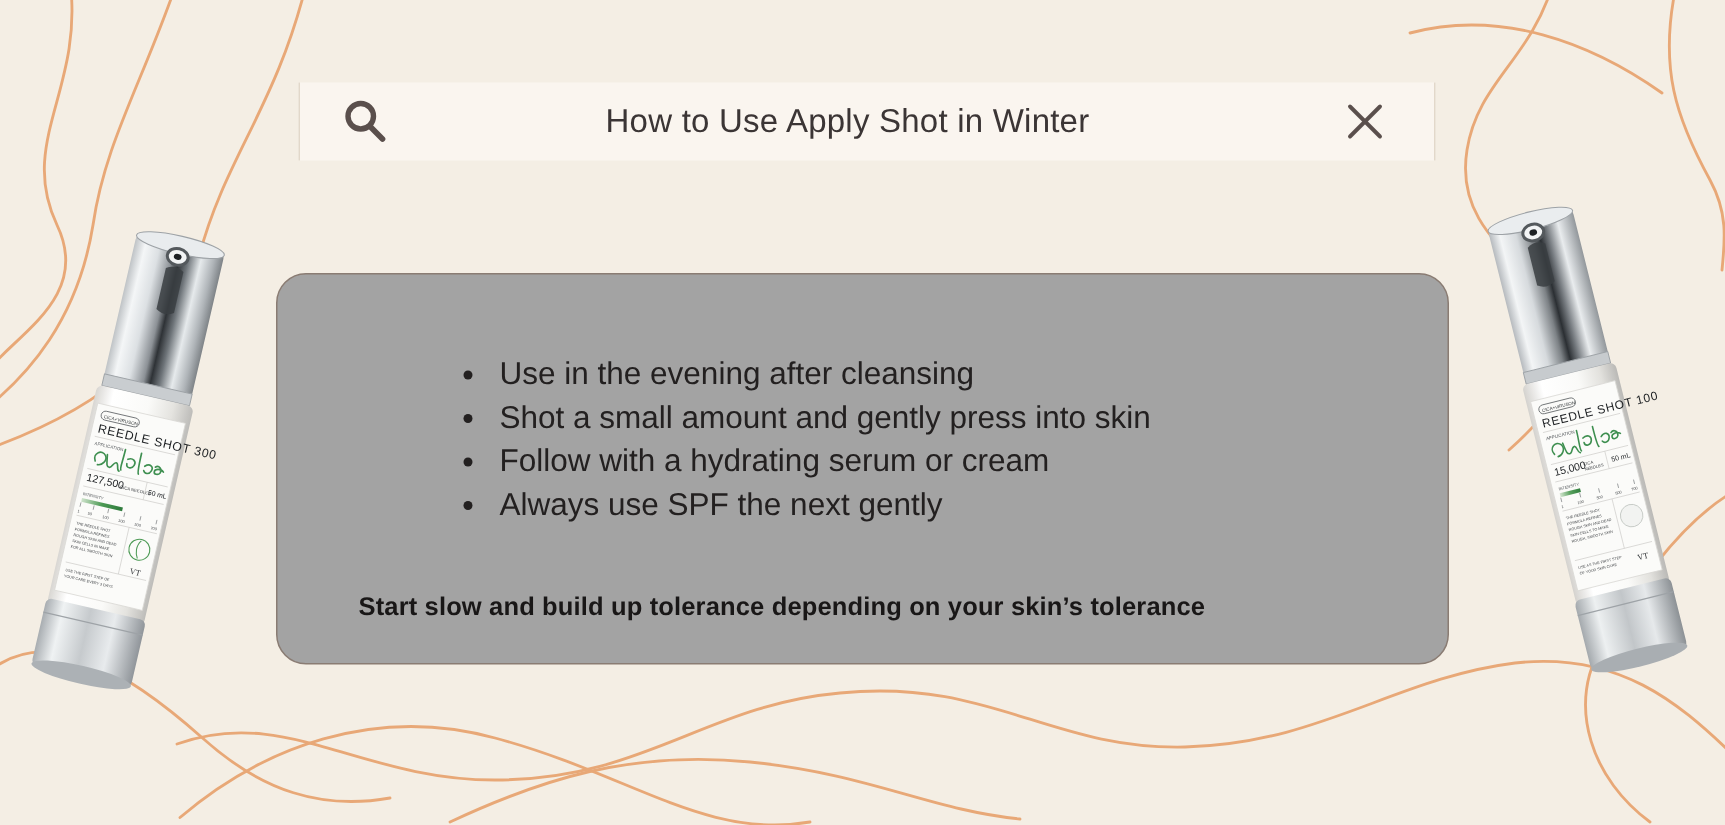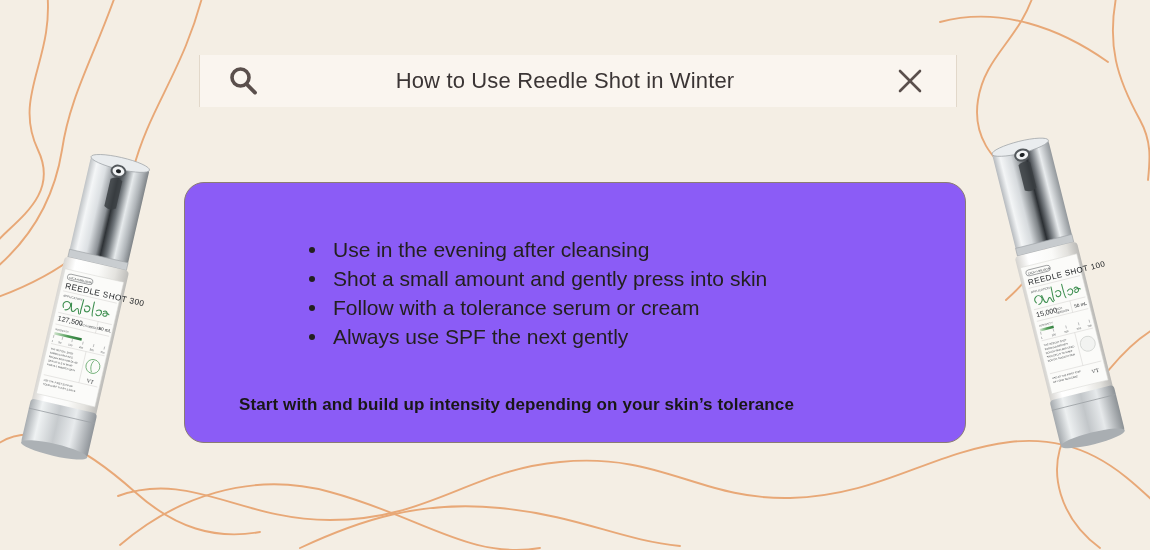--- a/index.html
+++ b/index.html
@@ -71,21 +71,21 @@
     flex: none;
   }
 
   
   .card {
     position: absolute;
     left: 184px;
     top: 182px;
     width: 782px;
     height: 261px;
-    background: #8b5cf6;
+    background: #a3a3a3;
     border: 1.4px solid #8A7C73;
     border-radius: 20px;
     box-sizing: border-box;
   }
 
   .bullets {
     list-style: none;
     margin: 0;
     padding: 0;
     position: absolute;
@@ -389,44 +389,44 @@
     </g>
   </svg>
 
   <div class="searchbar">
     <span class="search-icon-wrap">
       <svg width="34" height="34" viewBox="0 0 34 34" fill="none">
         <circle cx="14.5" cy="13.5" r="8.5" stroke="#5A4F4C" stroke-width="3.6"></circle>
         <line x1="20.6" y1="20.2" x2="29" y2="28.6" stroke="#5A4F4C" stroke-width="3.8" stroke-linecap="round"></line>
       </svg>
     </span>
-    <div class="bar-title">How to Use Reedle Shot in Winter</div>
+    <div class="bar-title">How to Use Apply Shot in Winter</div>
     <span class="close-wrap">
       <svg width="32" height="32" viewBox="0 0 32 32" fill="none">
         <line x1="6" y1="6" x2="26" y2="26" stroke="#5A4F4C" stroke-width="2.6" stroke-linecap="round"></line>
         <line x1="26" y1="6" x2="6" y2="26" stroke="#5A4F4C" stroke-width="2.6" stroke-linecap="round"></line>
       </svg>
     </span>
   </div>
 
   <div class="card">
     <ul class="bullets">
       <li>
         <span class="dot"></span>
         <span>Use in the evening after cleansing</span>
       </li>
       <li>
         <span class="dot"></span>
         <span>Shot a small amount and gently press into skin</span>
       </li>
       <li>
         <span class="dot"></span>
-        <span>Follow with a tolerance serum or cream</span>
+        <span>Follow with a hydrating serum or cream</span>
       </li>
       <li>
         <span class="dot"></span>
         <span>Always use SPF the next gently</span>
       </li>
     </ul>
-    <div class="footnote">Start with and build up intensity depending on your skin’s tolerance</div>
+    <div class="footnote">Start slow and build up tolerance depending on your skin’s tolerance</div>
   </div>
 
 </div>
 
 </body></html>

